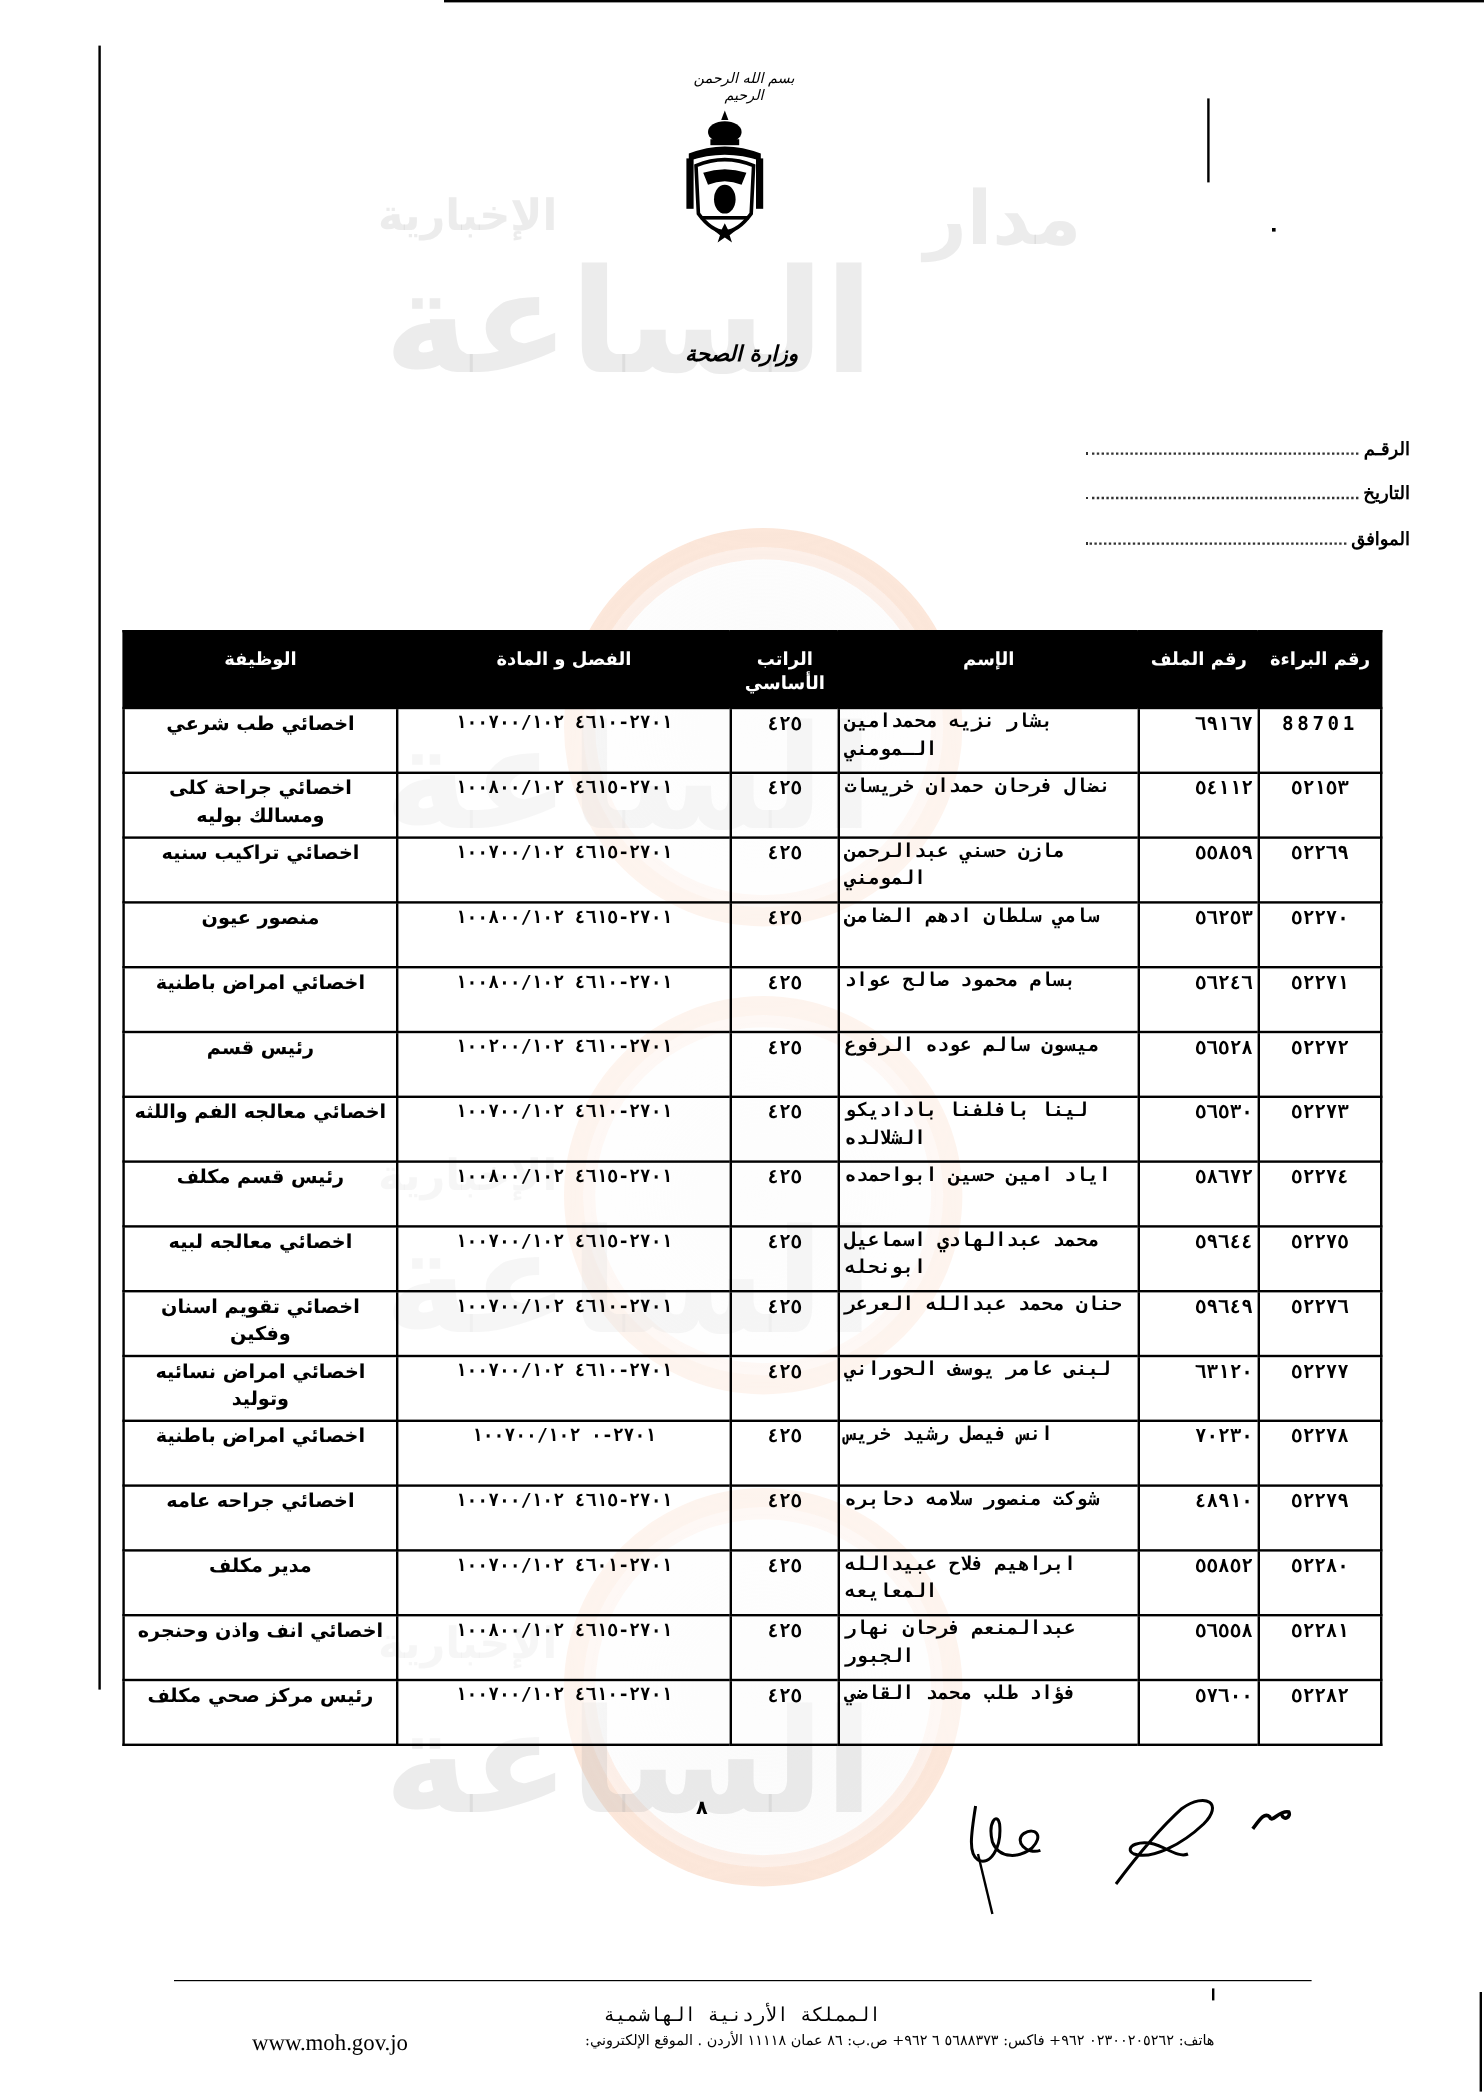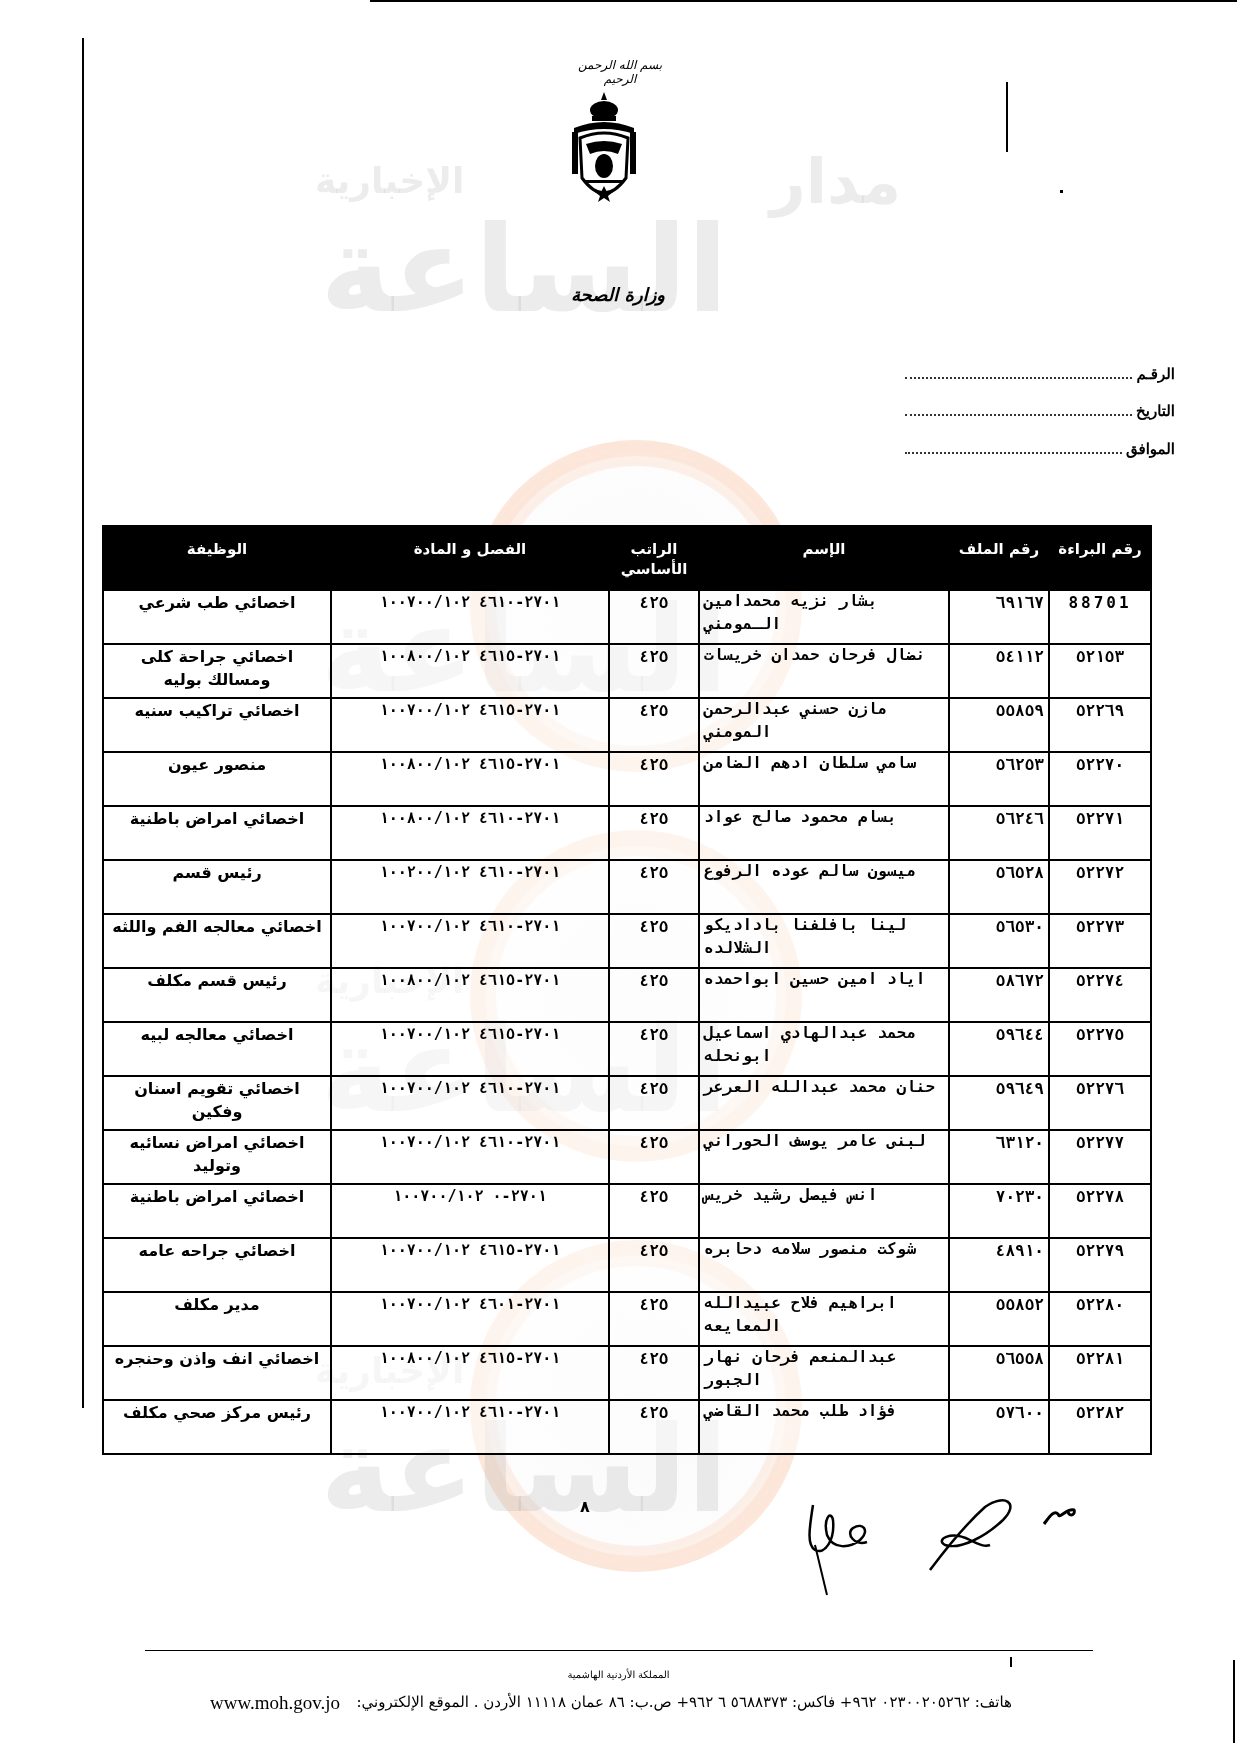--- a/index.html
+++ b/index.html
@@ -52,22 +52,22 @@
     .c-name { width: 240px; text-align: left; letter-spacing: 3px; font-family: Liberation Mono, monospace; font-size: 16px; }
     .c-salary { width: 80px; text-align: center; letter-spacing: 3px; }
     .c-code { width: 268px; text-align: center; letter-spacing: 3px; font-family: "DejaVu Sans Mono", monospace; font-size: 15px; direction: ltr; }
     .c-job { text-align: center; letter-spacing: 3px; font-family: "DejaVu Sans", sans-serif; font-size: 16px; }
 
     
     .page-num { position: absolute; left: 580px; top: 1497px; font-size: 16px; font-weight: bold; }
     .sig { position: absolute; }
 
     
-    .footer-country { position: absolute; left: 0; width: 1237px; top: 1669px; text-align: center; font-family: Liberation Sans, sans-serif; font-size: 10px; direction: rtl; }
-    .footer-contacts { position: absolute; right: 225px; top: 1693px; font-family: "DejaVu Serif", serif; font-size: 15px; direction: rtl; white-space: nowrap; }
+    .footer-country { position: absolute; left: 0; width: 1237px; top: 1669px; text-align: center; font-family: Liberation Mono, monospace; font-size: 16px; direction: rtl; }
+    .footer-contacts { position: absolute; right: 225px; top: 1693px; font-family: "DejaVu Serif", serif; font-size: 12px; direction: rtl; white-space: nowrap; }
     .footer-web { position: absolute; left: 210px; top: 1692px; font-family: "Liberation Serif", serif; font-size: 19px; }
   </style>
 </head>
 <body>
 
 <div class="page">
 
   <div class="edge-top"></div>
   <div class="edge-left"></div>
   <div class="mark-right"></div>

